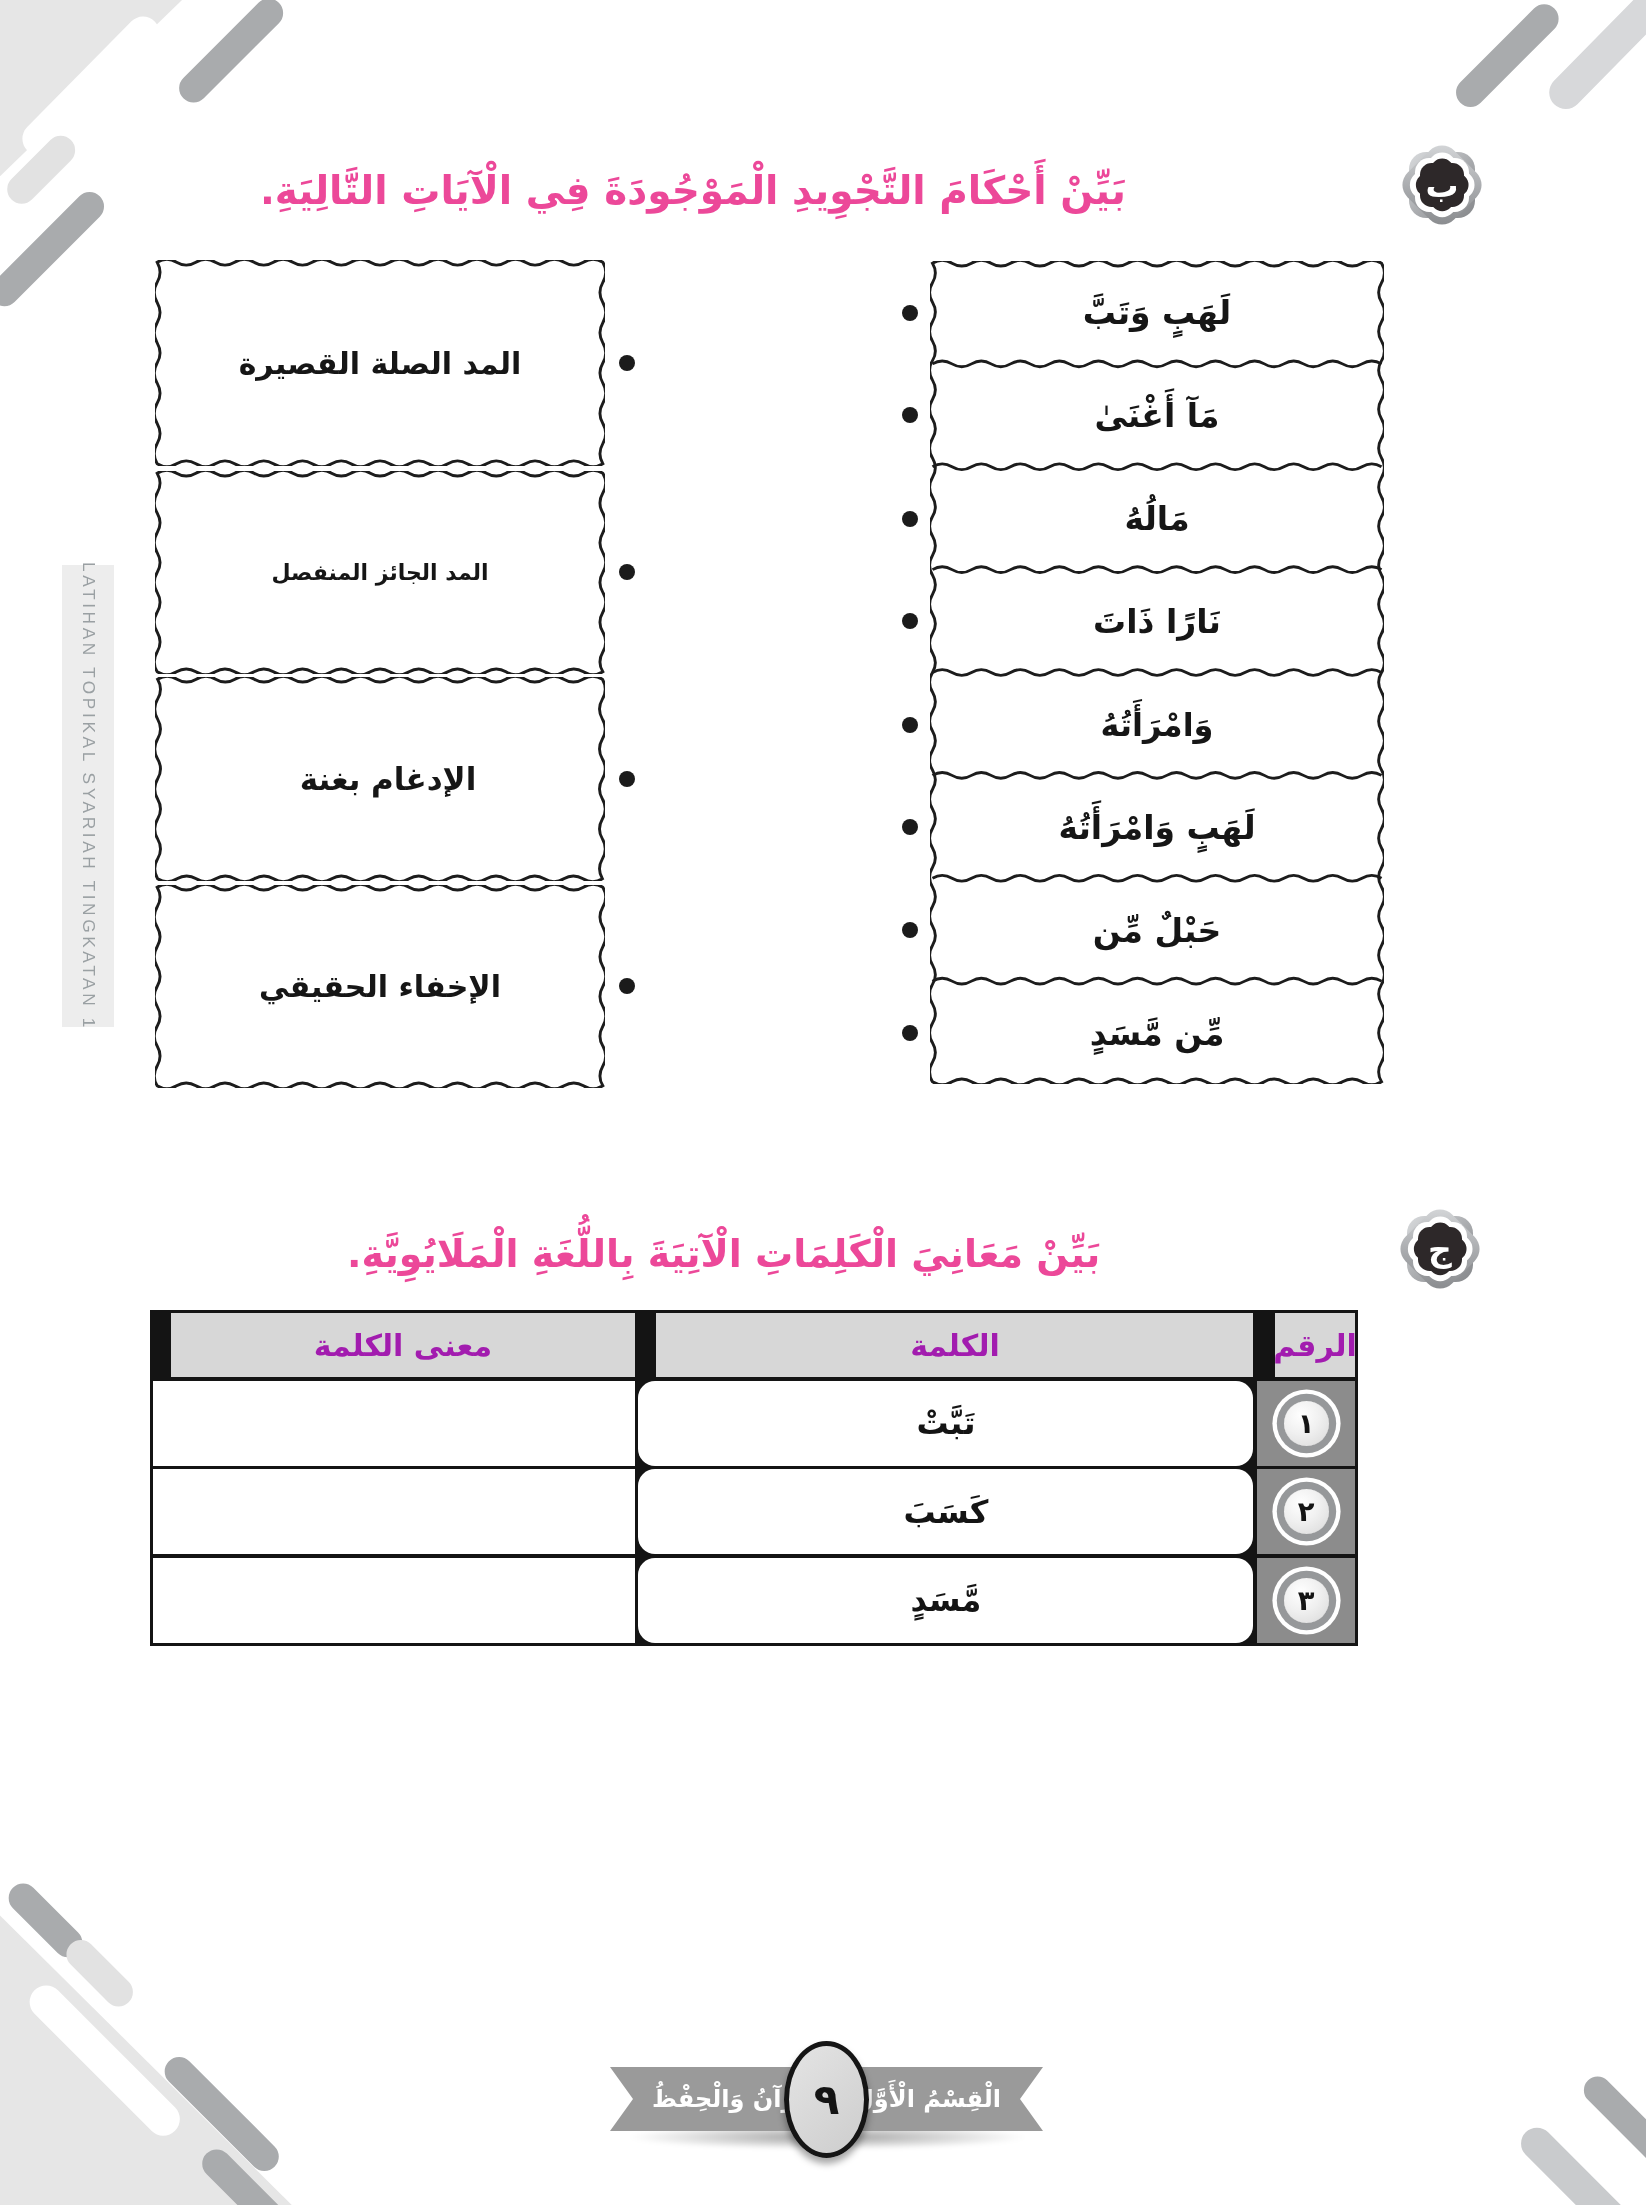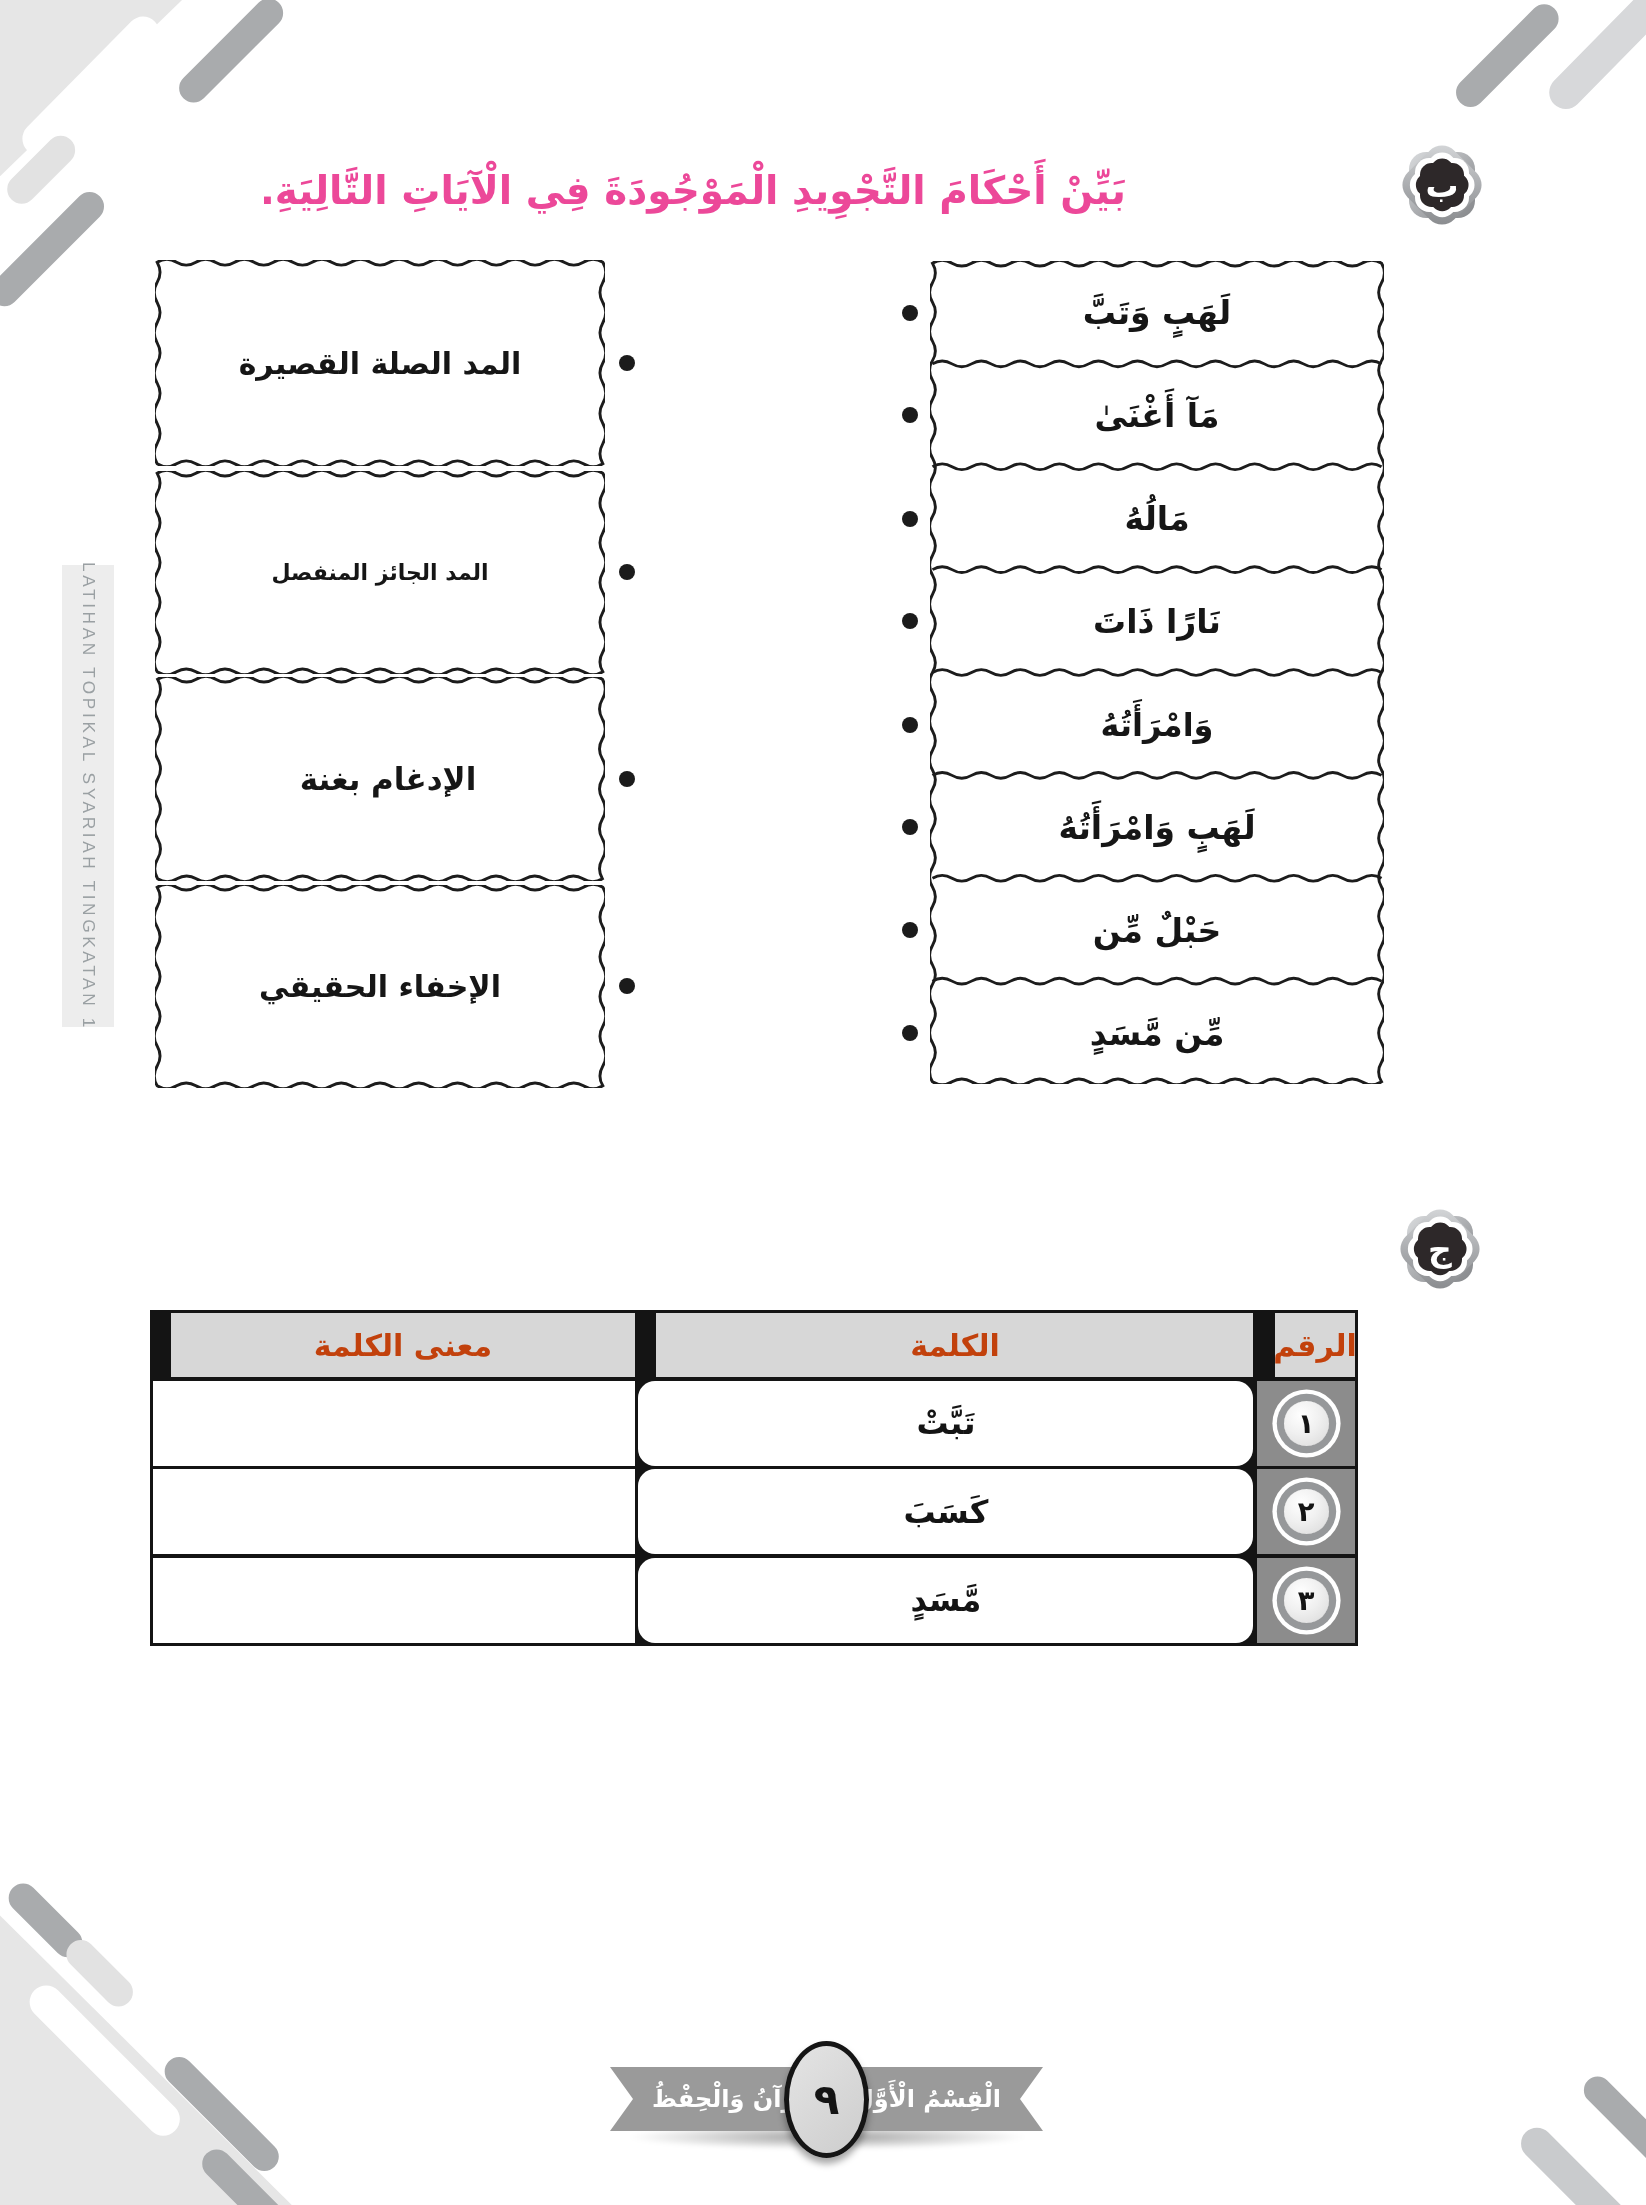--- a/index.html
+++ b/index.html
@@ -36,21 +36,21 @@
   
   .box-label{position:absolute;display:flex;align-items:center;justify-content:center;
              font-weight:bold;color:#161616;text-align:center;}
   .dot{position:absolute;width:16px;height:16px;border-radius:50%;background:#1b1b1b;}
 
   
   .tbl{position:absolute;left:150px;top:1310px;width:1208px;height:336px;background:#141414;
        border:3.6px solid #141414;display:grid;direction:rtl;
        grid-template-columns:98px 615px 1fr;grid-template-rows:64px 1fr 1fr 1fr;gap:3.6px;box-sizing:border-box;}
   .cell{display:flex;align-items:center;justify-content:center;background:#ffffff;}
-  .hd{background:#d7d7d7;font-weight:bold;font-size:30px;color:#c2410c;margin-left:18px;}
+  .hd{background:#d7d7d7;font-weight:bold;font-size:30px;color:#a21caf;margin-left:18px;}
   .numcell{background:#8c8c8c;}
   .numbadge{width:45px;height:45px;border-radius:50%;
             background:radial-gradient(circle at 38% 32%,#ffffff 0%,#f0f0f0 45%,#d8d8d8 100%);
             box-shadow:0 0 0 7.2px #96989a,0 0 0 11.6px #ffffff;
             display:flex;align-items:center;justify-content:center;
             font-size:27.4px;font-weight:bold;color:#141414;}
   .wordcell{font-size:32px;font-weight:bold;color:#141414;border-radius:17px;}
 
   
   .ribbon-shadow{position:absolute;left:620px;top:2124px;width:415px;height:26px;
@@ -163,20 +163,21 @@
 
   <div class="badge" style="left:1407px;top:1216px;">
     <span class="sq s1"></span>
     <span class="sq s2"></span>
     <span class="sq w1"></span>
     <span class="sq w2"></span>
     <span class="sq d1"></span>
     <span class="sq d2"></span>
     <span class="badge-letter ar">ج</span>
   </div>
+  <div class="prompt ar" style="left:347px;top:1215px;width:1049px;height:77px;font-size:38px;">بَيِّنْ مَعَانِيَ الْكَلِمَاتِ الْآتِيَةَ بِاللُّغَةِ الْمَلَايُوِيَّةِ.</div>
 
   <div class="tbl">
     <div class="cell hd ar">الرقم</div>
     <div class="cell hd ar">الكلمة</div>
     <div class="cell hd ar">معنى الكلمة</div>
 
     <div class="cell numcell">
       <span class="numbadge ar">١</span>
     </div>
     <div class="cell wordcell ar">تَبَّتْ</div>

